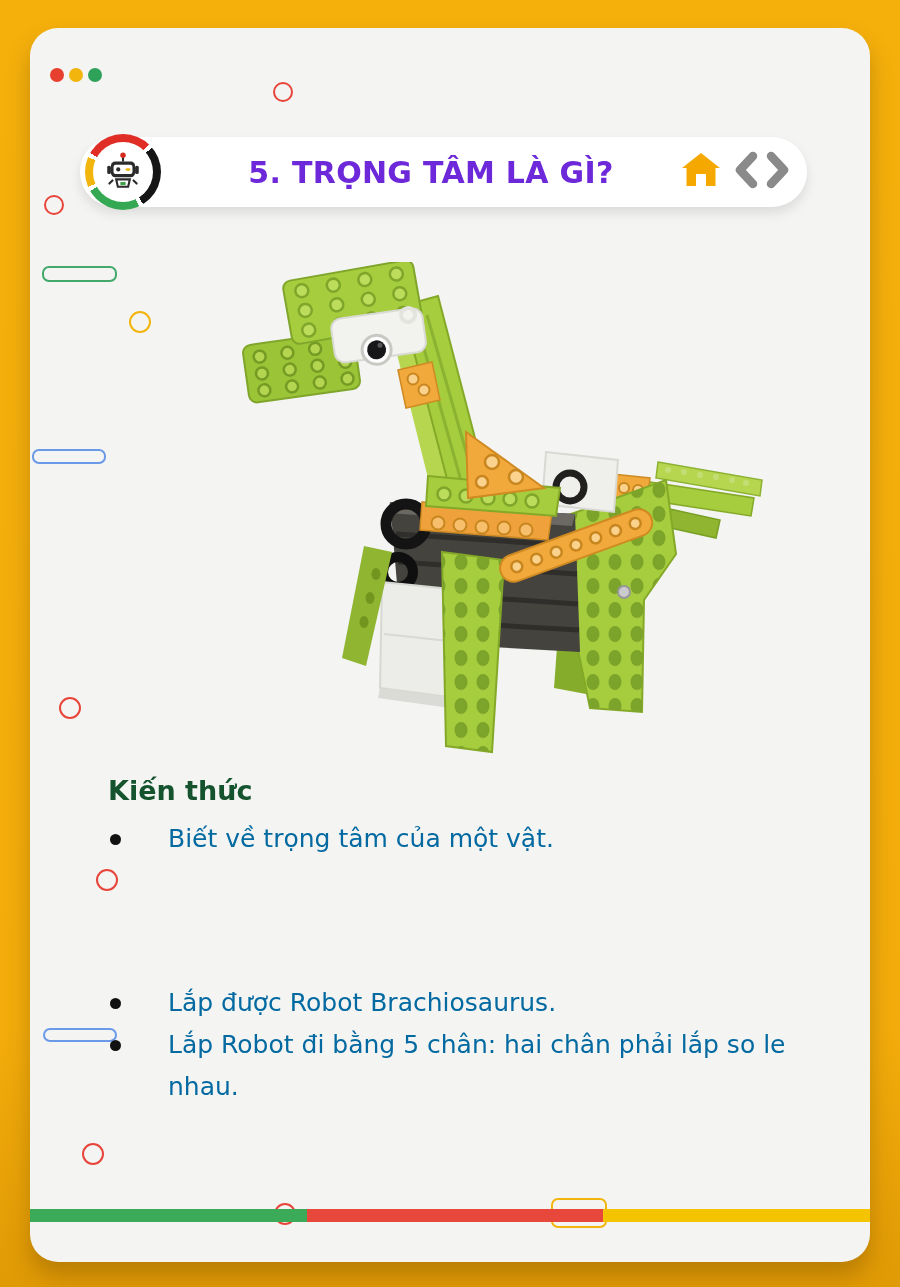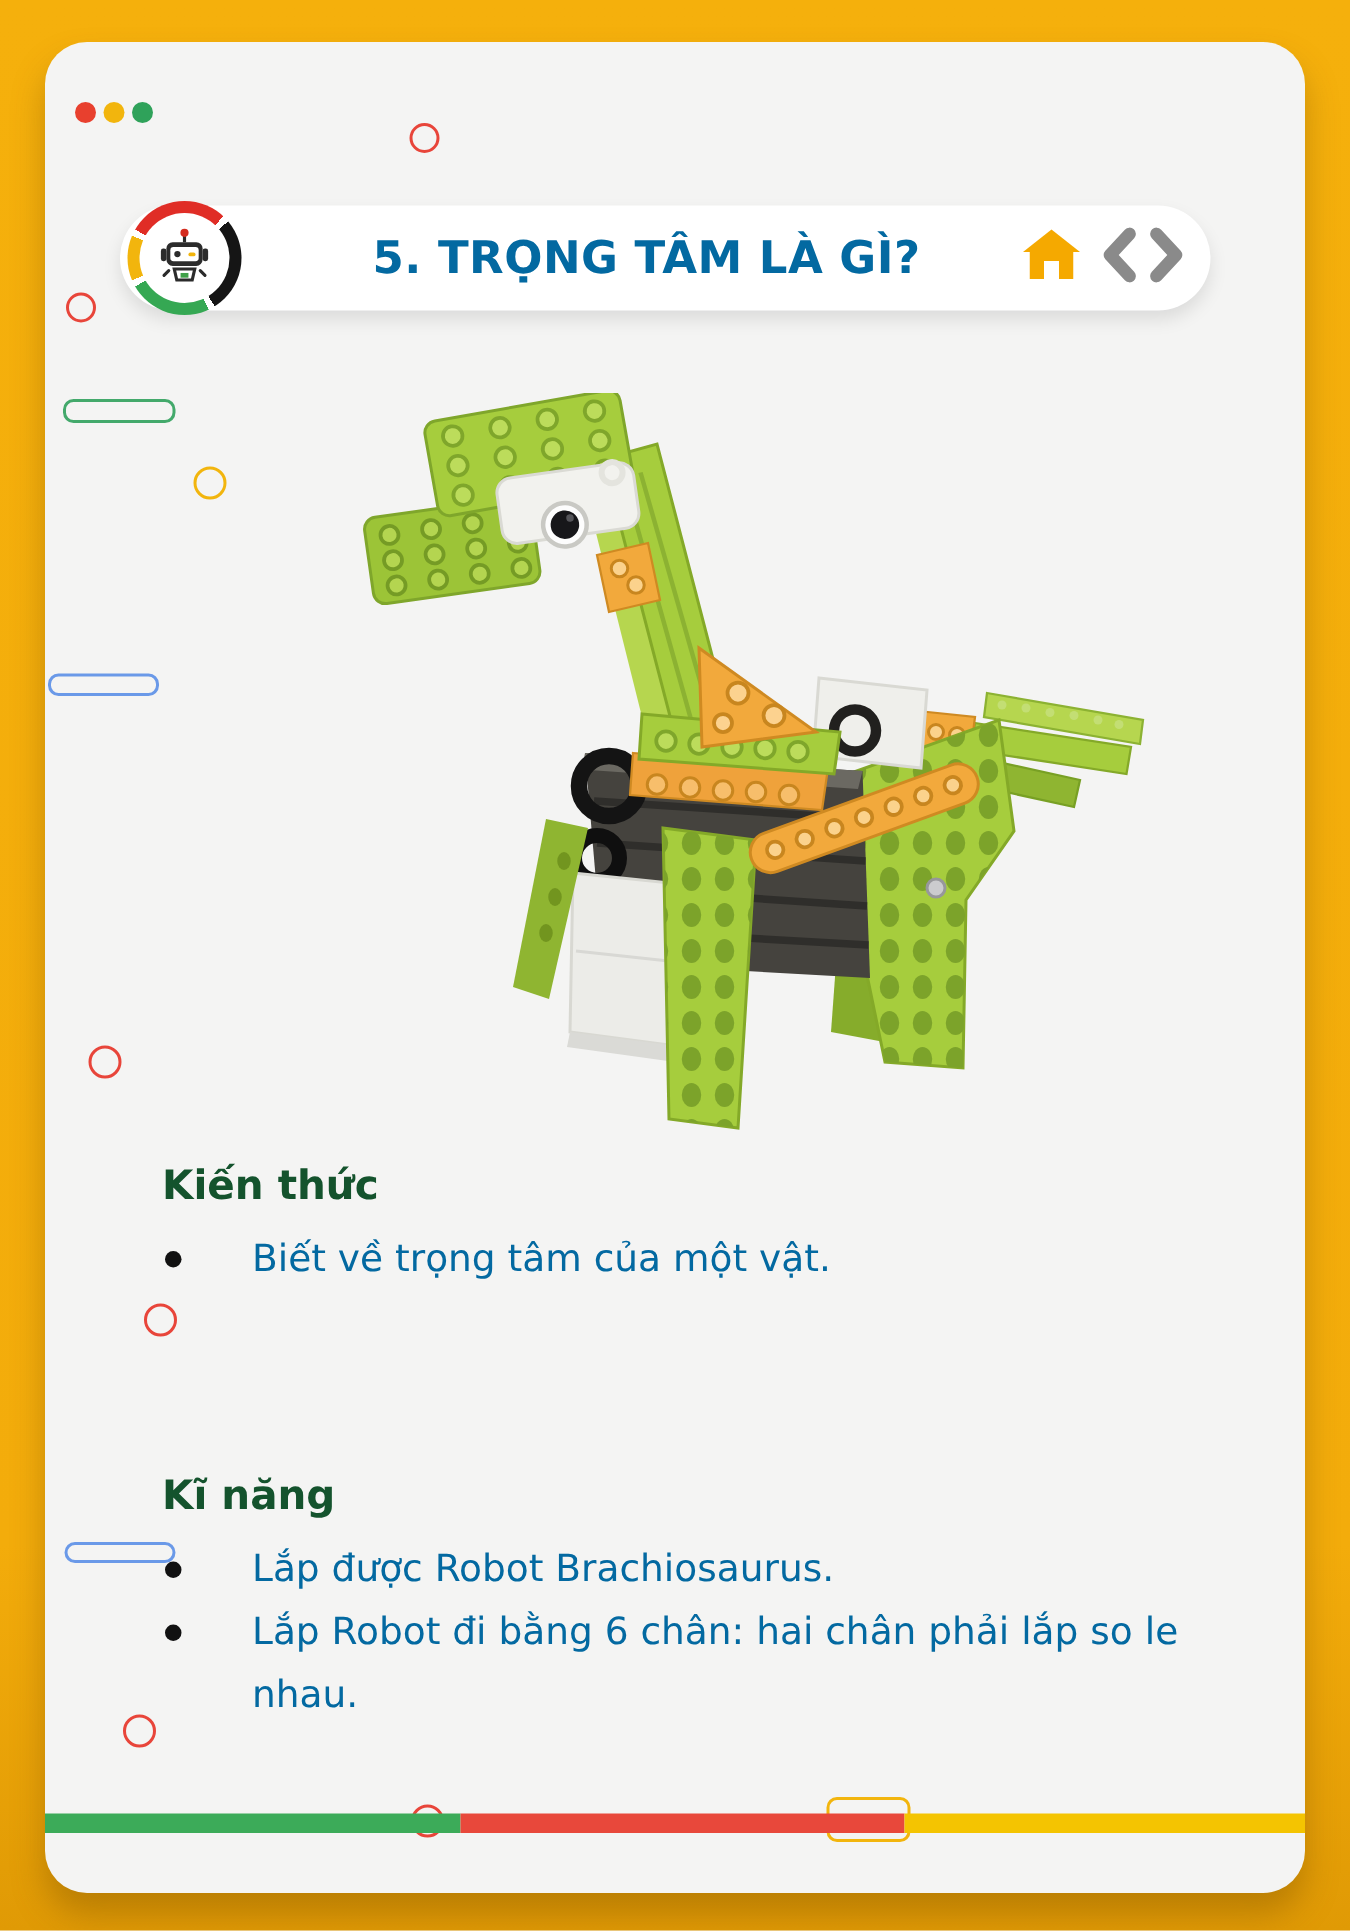--- a/index.html
+++ b/index.html
@@ -33,21 +33,21 @@
       #35A853 215deg 300deg,#FFFFFF 300deg 307deg,
       #F2B50D 307deg 353deg,#FFFFFF 353deg 360deg);
   }
   .logo-inner{
     position:absolute;left:8px;top:8px;width:60px;height:60px;border-radius:50%;
     background:#FFFFFF;display:flex;align-items:center;justify-content:center;
   }
   .pill-title{
     position:absolute;left:110px;right:135px;top:0;height:70px;
     display:flex;align-items:center;justify-content:center;
-    font-size:30px;font-weight:800;letter-spacing:.3px;color:#0369a1;
+    font-size:30px;font-weight:800;letter-spacing:.3px;color:#6d28d9;
     white-space:nowrap;
   }
   .nav-btn{position:absolute;border:none;background:transparent;padding:0;cursor:pointer}
 
   .hero{position:absolute;left:230px;top:262px;width:540px;height:497px}
 
   .section{position:absolute;left:108px;width:700px;color:#161616}
   .section h3{margin:0 0 12px 0;font-size:27px;font-weight:700;color:#14532d}
   .section ul{list-style:none;margin:0;padding:0}
   .section li{
@@ -258,24 +258,23 @@
 </div>
 
 <div class="section" style="top:775px">
   <h3>Kiến thức</h3>
   <ul>
     <li>Biết về trọng tâm của một vật.</li>
   </ul>
 </div>
 
 <div class="section" style="top:982px">
-  <h3>Kĩ năng</h3>
   <ul>
     <li>Lắp được Robot Brachiosaurus.</li>
-    <li>Lắp Robot đi bằng 6 chân: hai chân phải lắp so le nhau.</li>
+    <li>Lắp Robot đi bằng 5 chân: hai chân phải lắp so le nhau.</li>
   </ul>
 </div>
 
 <div class="decor circle red" style="left:274px;top:1203px;width:18px;height:18px"></div>
 <div class="decor pill yellow-o" style="left:551px;top:1198px;width:52px;height:26px"></div>
 
 <div class="footer-bar">
   <div class="seg" style="width:277px;background:#3CAB59"></div>
   <div class="seg" style="width:296px;background:#E8483B"></div>
   <div class="seg" style="width:267px;background:#F4C401"></div>

